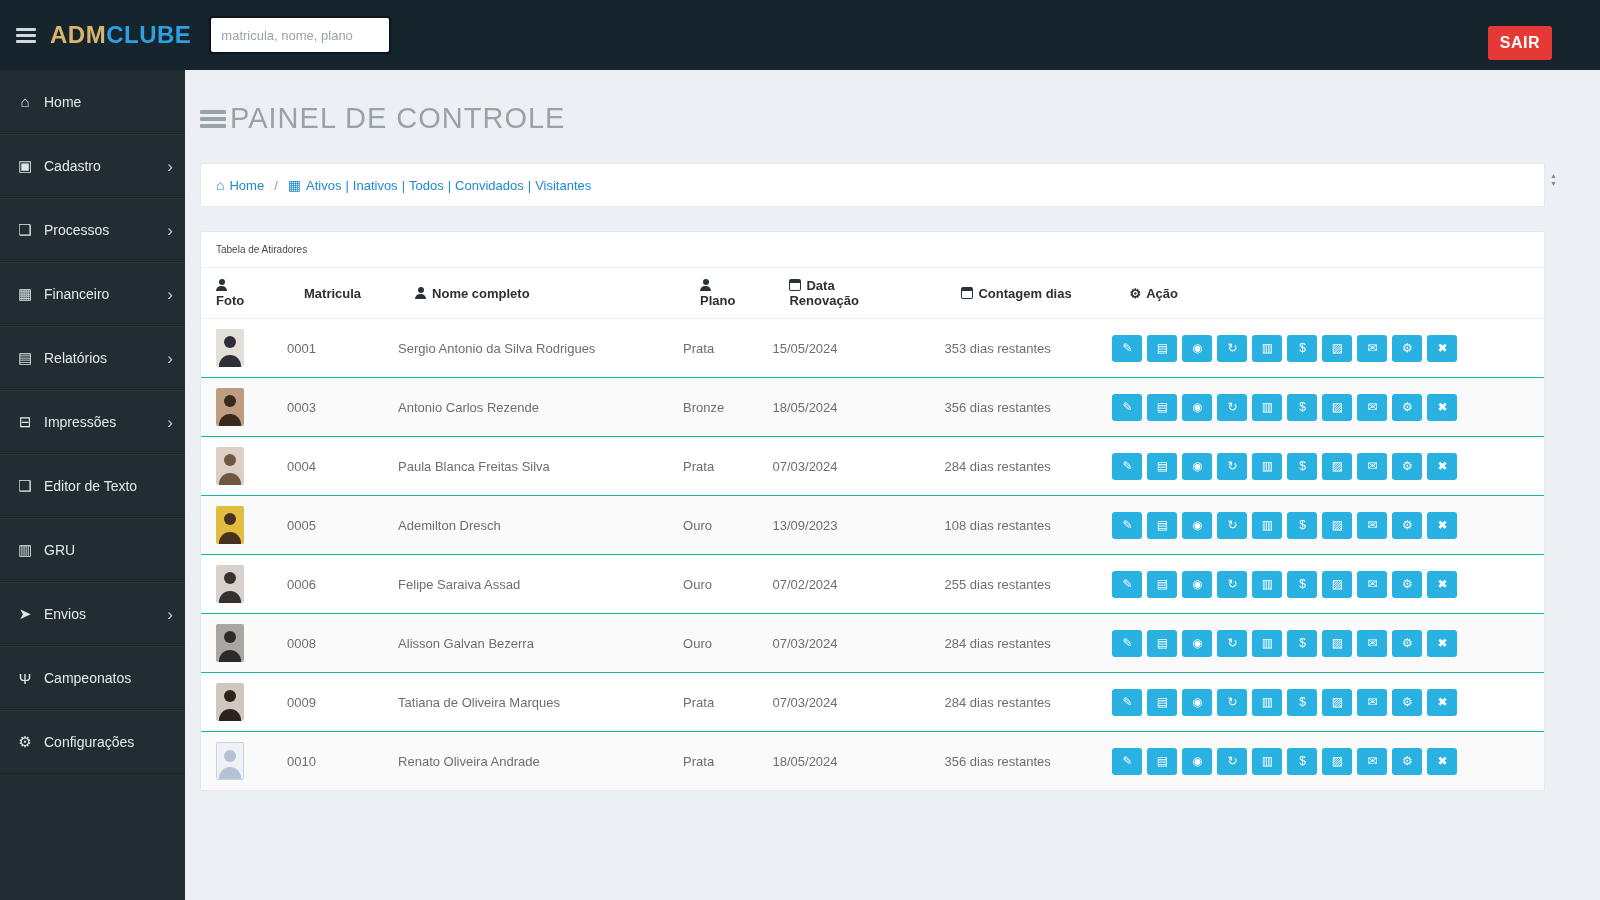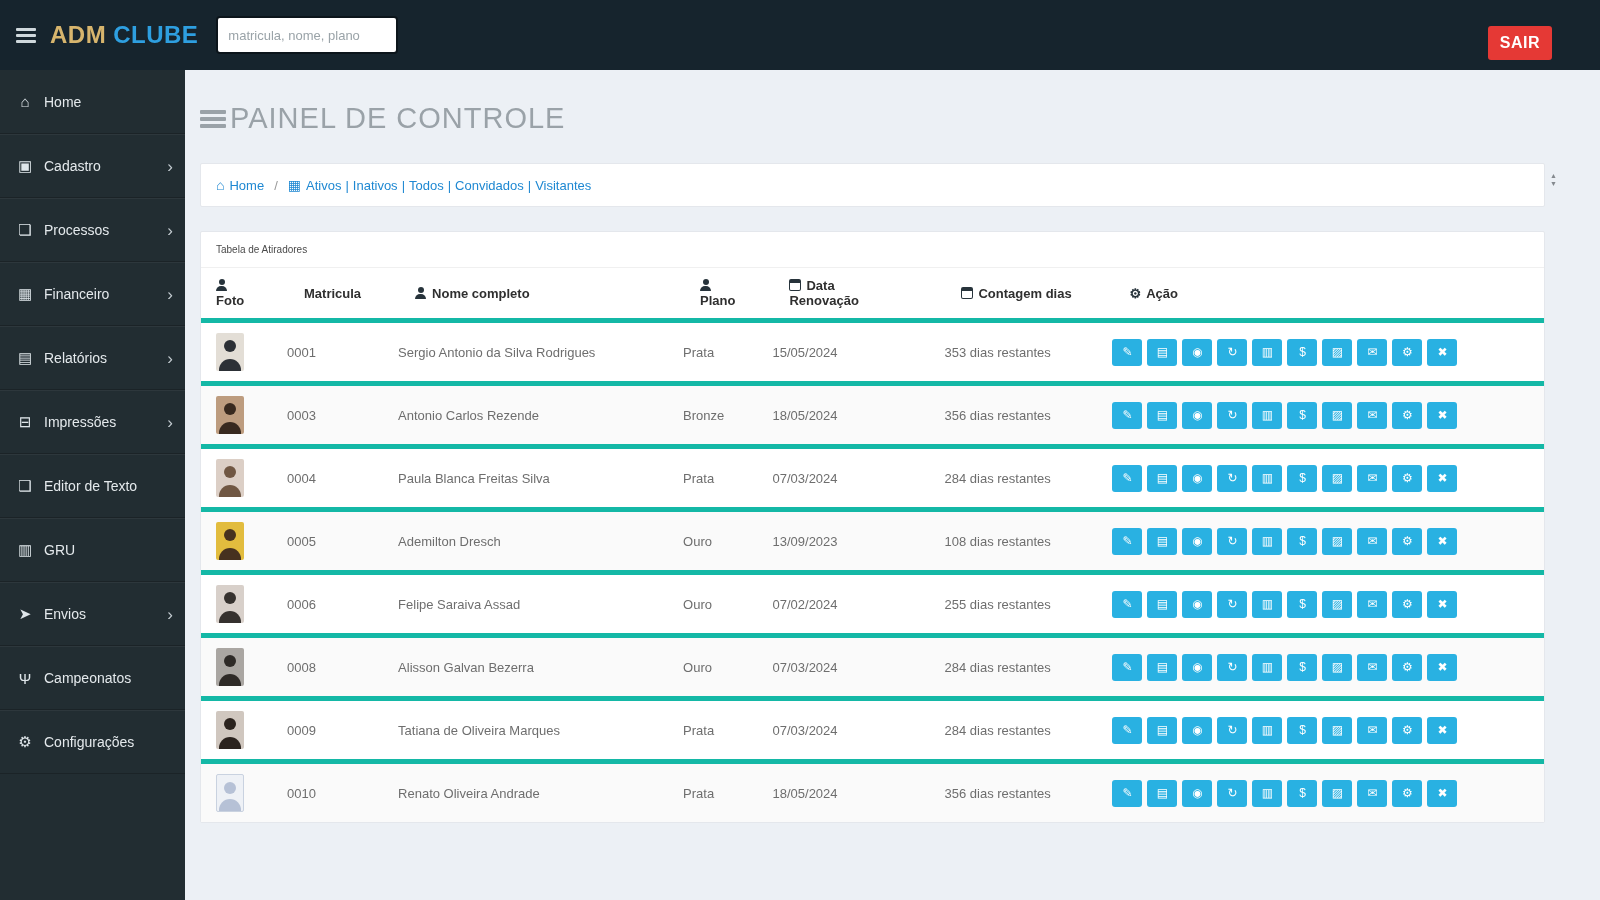--- a/index.html
+++ b/index.html
@@ -7,21 +7,21 @@
   body{width:1600px;height:900px;position:relative;overflow:hidden;
        font-family:"Liberation Sans",sans-serif;background:#ecf0f5}
 
   
   .topbar{position:absolute;top:0;left:0;width:1600px;height:70px;
           background:var(--topbar-bg,#16242d);display:flex;align-items:center;z-index:5}
   .burger{width:20px;margin-left:16px;cursor:pointer}
   .burger span{display:block;height:3px;background:#cfd8dc;margin:3px 0;border-radius:1px}
   .brand{margin-left:14px;font-size:24px;font-weight:bold;letter-spacing:.5px;white-space:nowrap}
   .brand .adm{color:var(--brand-adm,#d7b56d)}
-  .brand .clube{color:var(--brand-clube,#2e9fe0);margin-left:7px}
+  .brand .clube{color:var(--brand-clube,#2e9fe0);}
   .search{margin-left:18px;width:182px;height:38px;border:2px solid #0c151b;border-radius:4px;
           padding:0 10px;font-size:13px;color:#333;background:#fff;outline:none}
   .search::placeholder{color:#9aa3a8}
   .logout{position:absolute;right:48px;top:26px;background:var(--danger,#e53935);color:#fff;
           border:none;border-radius:3px;font-size:16px;font-weight:bold;padding:8px 12px;
           cursor:pointer;letter-spacing:.5px}
 
   
   .sidebar{position:absolute;top:70px;left:0;bottom:0;width:185px;background:var(--sidebar-bg,#222d32)}
   .side-item{display:flex;align-items:center;height:64px;padding:0 12px 0 14px;color:#e4e9ec;
@@ -58,21 +58,21 @@
   .panel-head{padding:12px 15px;font-size:10px;color:#4a4a4a;border-bottom:1px solid #f0f0f0}
   table{width:100%;border-collapse:collapse;font-size:13px;color:#6e6e6e}
   thead th{font-weight:bold;color:#2f2f2f;text-align:left;padding:10px 27px;border-bottom:1px solid #f0f0f0}
   thead th:first-child{padding-left:15px}
   thead th:nth-child(1){width:76px}
   thead th:nth-child(2){width:100px}
   thead th:nth-child(3){width:285px}
   thead th:nth-child(4){width:82px}
   thead th:nth-child(5){width:172px}
   thead th:nth-child(6){width:168px}
-  tbody td{padding:10px 10px;border-top:5px solid #14b8a6;vertical-align:middle}
+  tbody td{padding:10px 10px;border-top:1px solid #14b8a6;vertical-align:middle}
   tbody td:first-child{padding-left:15px}
   tbody tr:nth-child(even){background:#fafafa}
   .acao-cell{white-space:nowrap}
 
   
   .i-person{display:inline-block;width:11px;height:12px;position:relative;margin-right:6px;vertical-align:-1px}
   .i-person .ph{position:absolute;top:0;left:50%;transform:translateX(-50%);width:6px;height:6px;
                 border-radius:50%;background:#27333b}
   .i-person .pb{position:absolute;bottom:0;left:0;width:11px;height:5px;border-radius:6px 6px 0 0;background:#27333b}
   .i-cal{display:inline-block;width:12px;height:12px;border:1px solid #27333b;border-top:4px solid #27333b;

